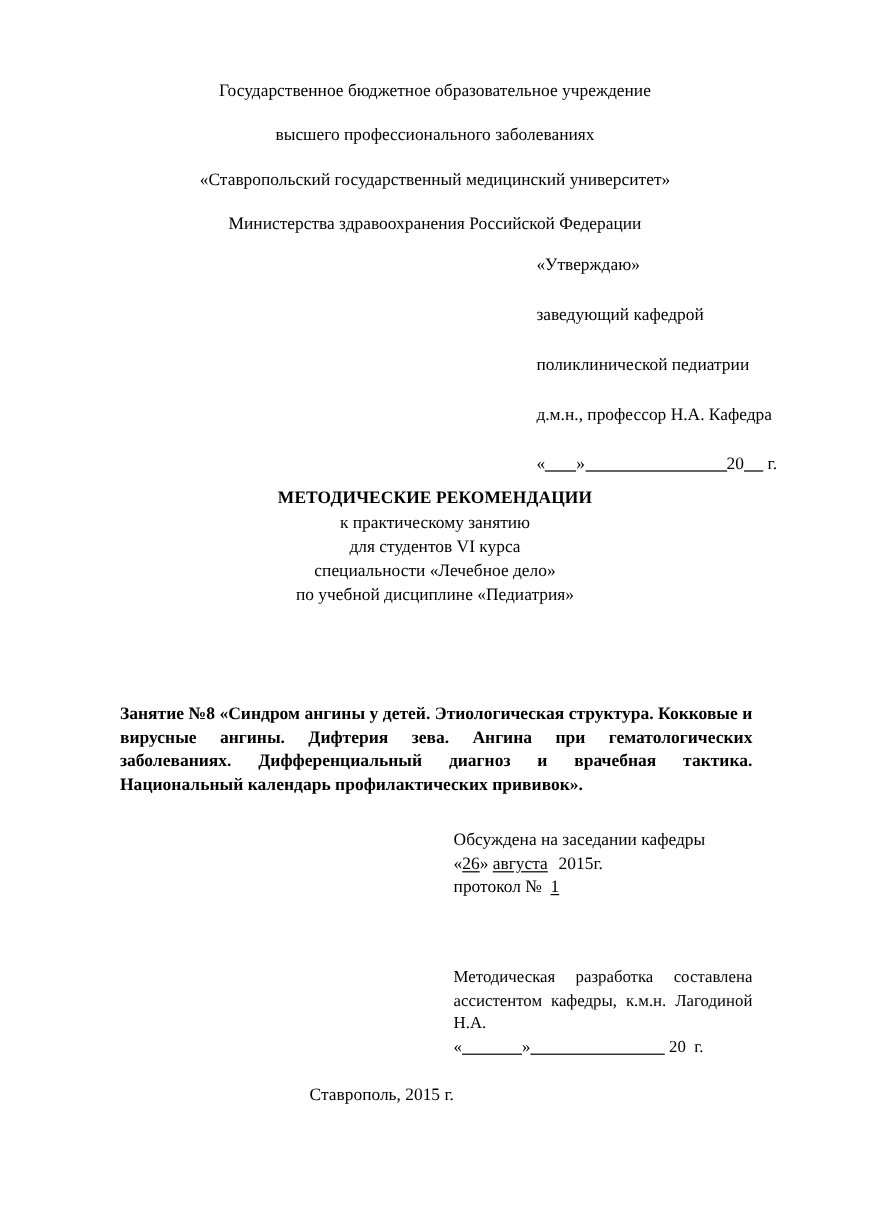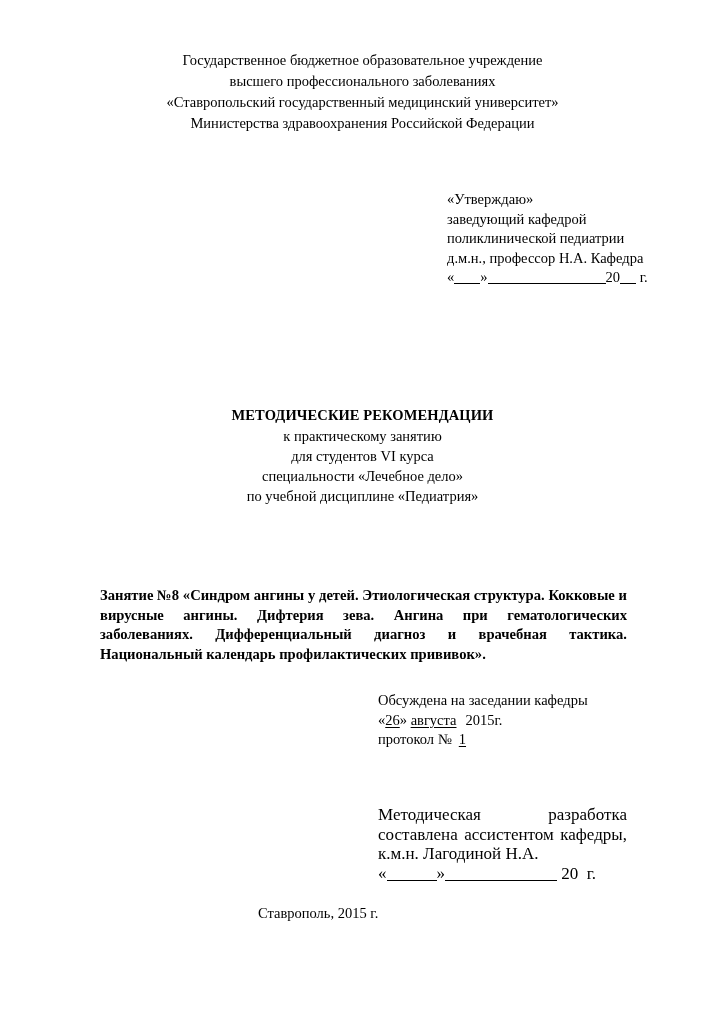--- a/index.html
+++ b/index.html
@@ -24,21 +24,21 @@
   
   .header-block {
     position: absolute;
     left: 100px;
     top: 50px;
     width: 525px;
     text-align: center;
     font-size: 14.5px;
     line-height: 21px;
   }
-  .header-block .line { white-space: nowrap; }
+  .header-block .line { white-space: nowrap; margin-top: 16px; }
 
   .dept-line {
     position: absolute;
     left: 100px;
     top: 137px;
     width: 525px;
     text-align: center;
     font-size: 14.5px;
     line-height: 21px;
   }
@@ -46,21 +46,21 @@
   
   .approve-block {
     position: absolute;
     left: 447px;
     top: 190px;
     width: 220px;
     font-size: 14.5px;
     line-height: 19.5px;
     text-align: left;
   }
-  .approve-block .line { white-space: nowrap; }
+  .approve-block .line { white-space: nowrap; margin-top: 22px; }
   .fill-s  { display:inline-block; border-bottom:1px solid #000; width:26px; height:13px; vertical-align:-2px; }
   .fill-m  { display:inline-block; border-bottom:1px solid #000; width:118px; height:13px; vertical-align:-2px; }
   .fill-xs { display:inline-block; border-bottom:1px solid #000; width:16px; height:13px; vertical-align:-2px; }
 
   
   .title-block {
     position: absolute;
     left: 100px;
     top: 405px;
     width: 525px;
@@ -99,21 +99,21 @@
   }
   .u { text-decoration: underline; text-underline-offset: 2px; }
   .u-gap { display:inline-block; width:9px; }
 
   
   .author-block {
     position: absolute;
     left: 378px;
     top: 805px;
     width: 249px;
-    font-size: 17px;
+    font-size: 14px;
     line-height: 19.5px;
     text-align: justify;
     text-justify: inter-word;
   }
   .author-block .lastline { text-align: left; }
   .fill-a1 { display:inline-block; border-bottom:1px solid #000; width:50px; height:13px; vertical-align:-2px; }
   .fill-a2 { display:inline-block; border-bottom:1px solid #000; width:112px; height:13px; vertical-align:-2px; }
 
   
   .footer-block {

